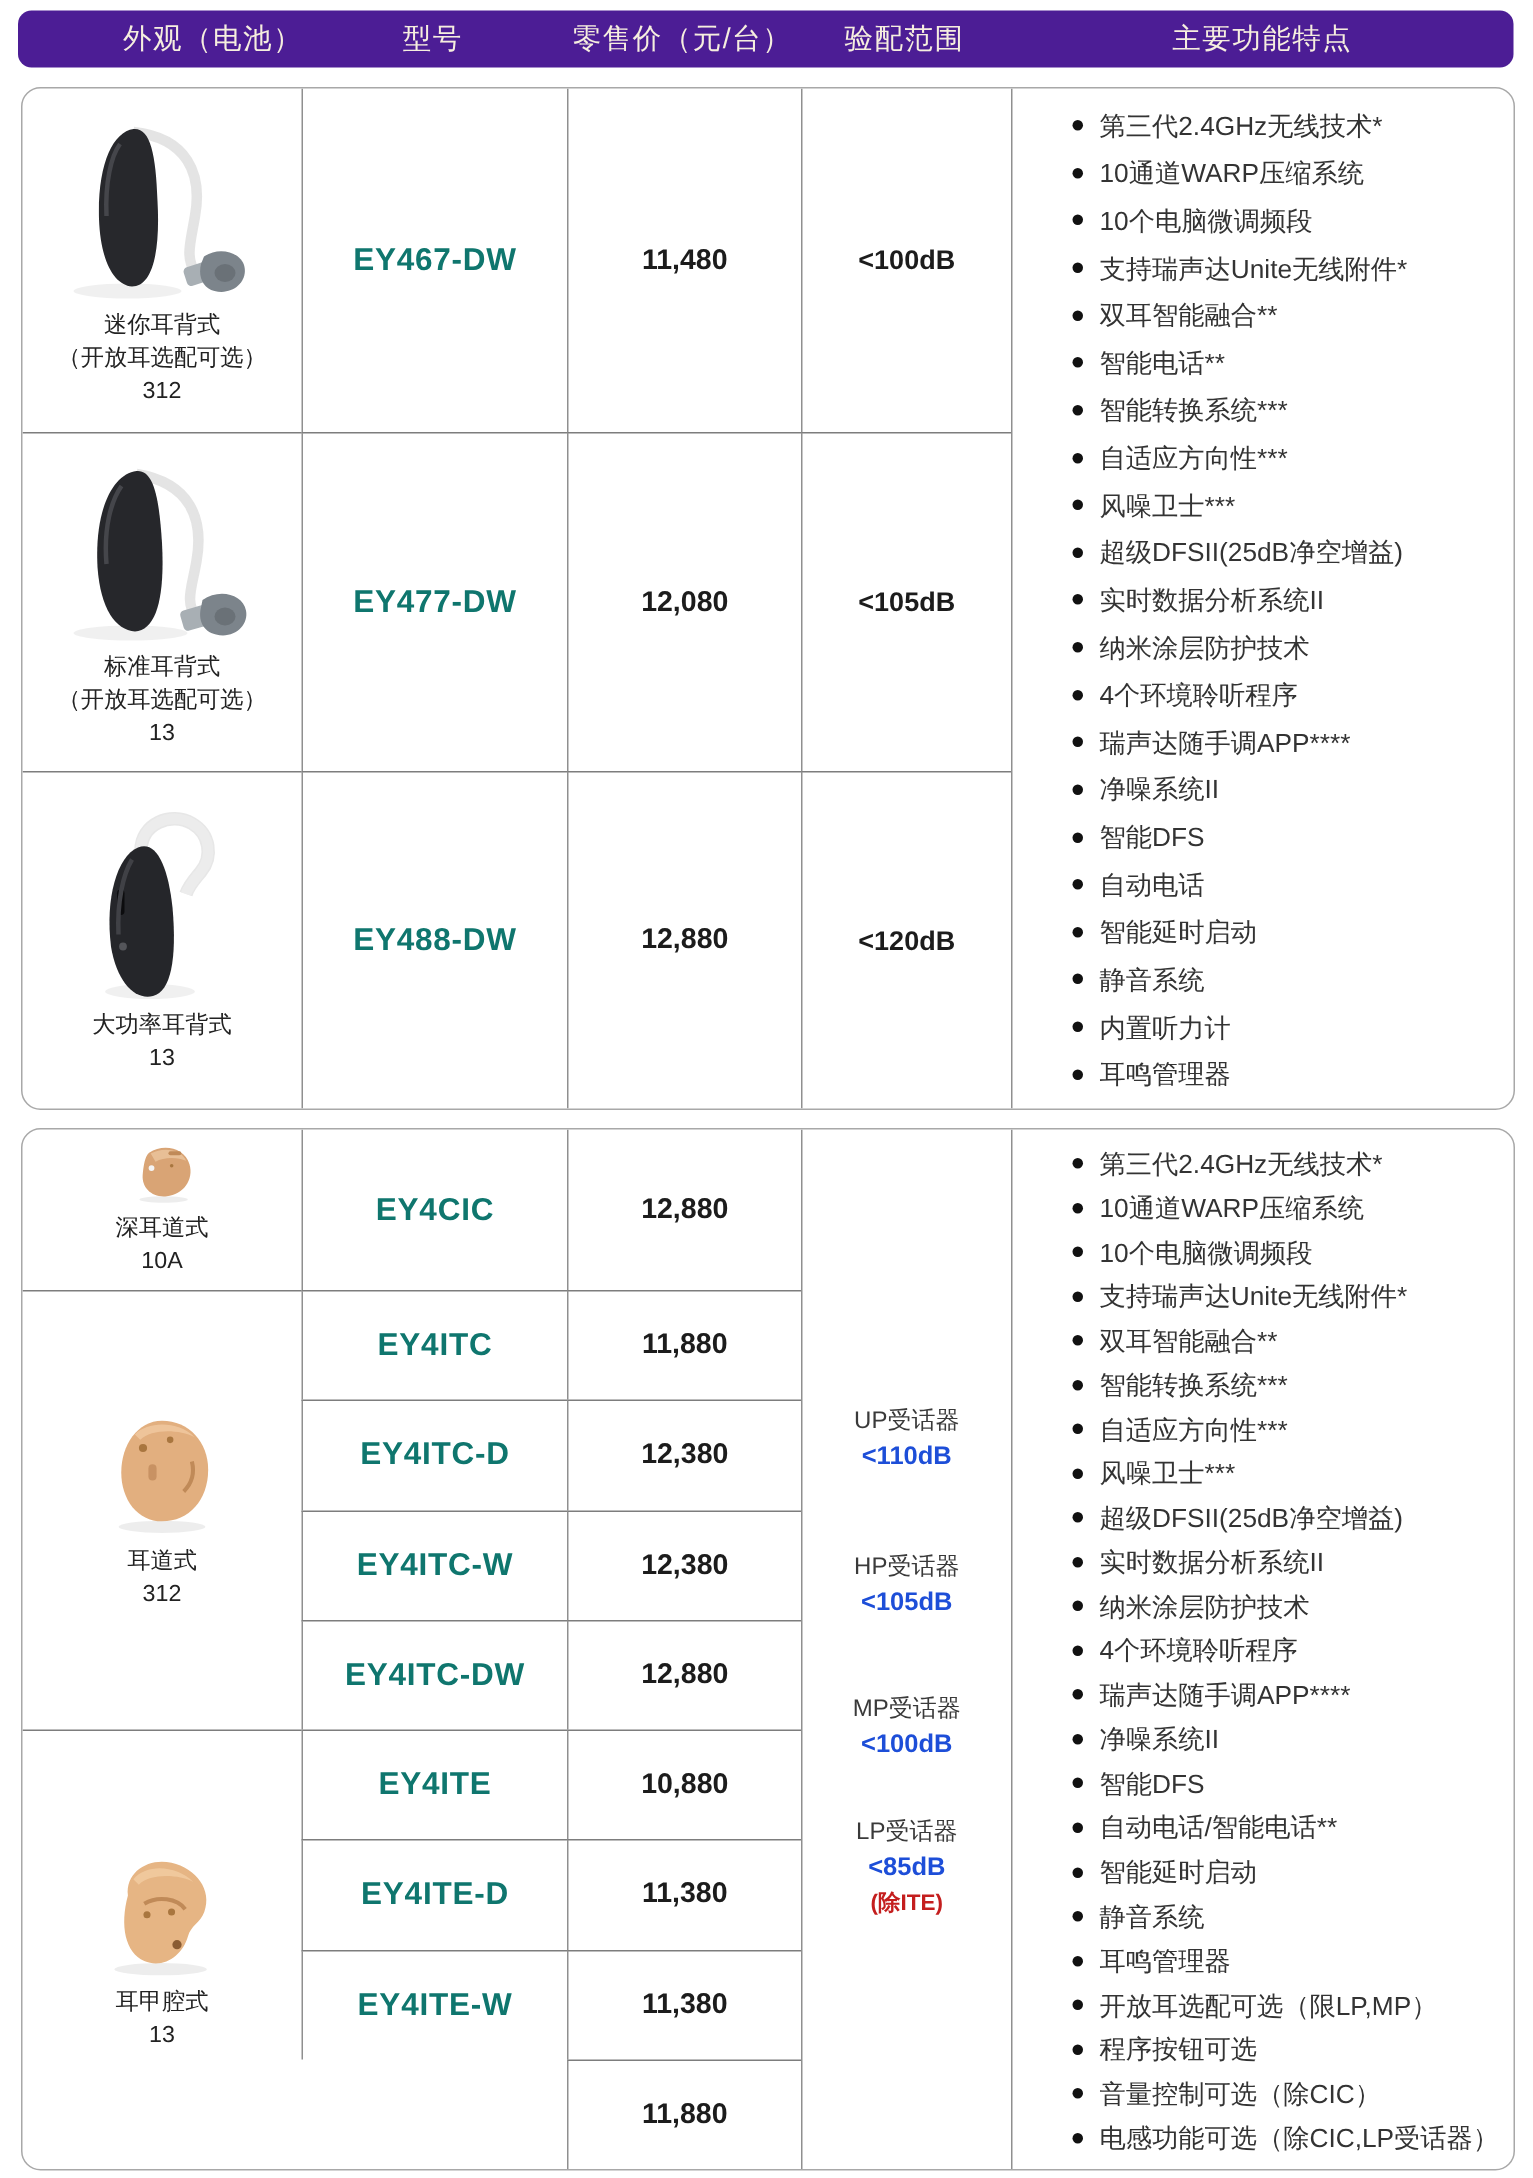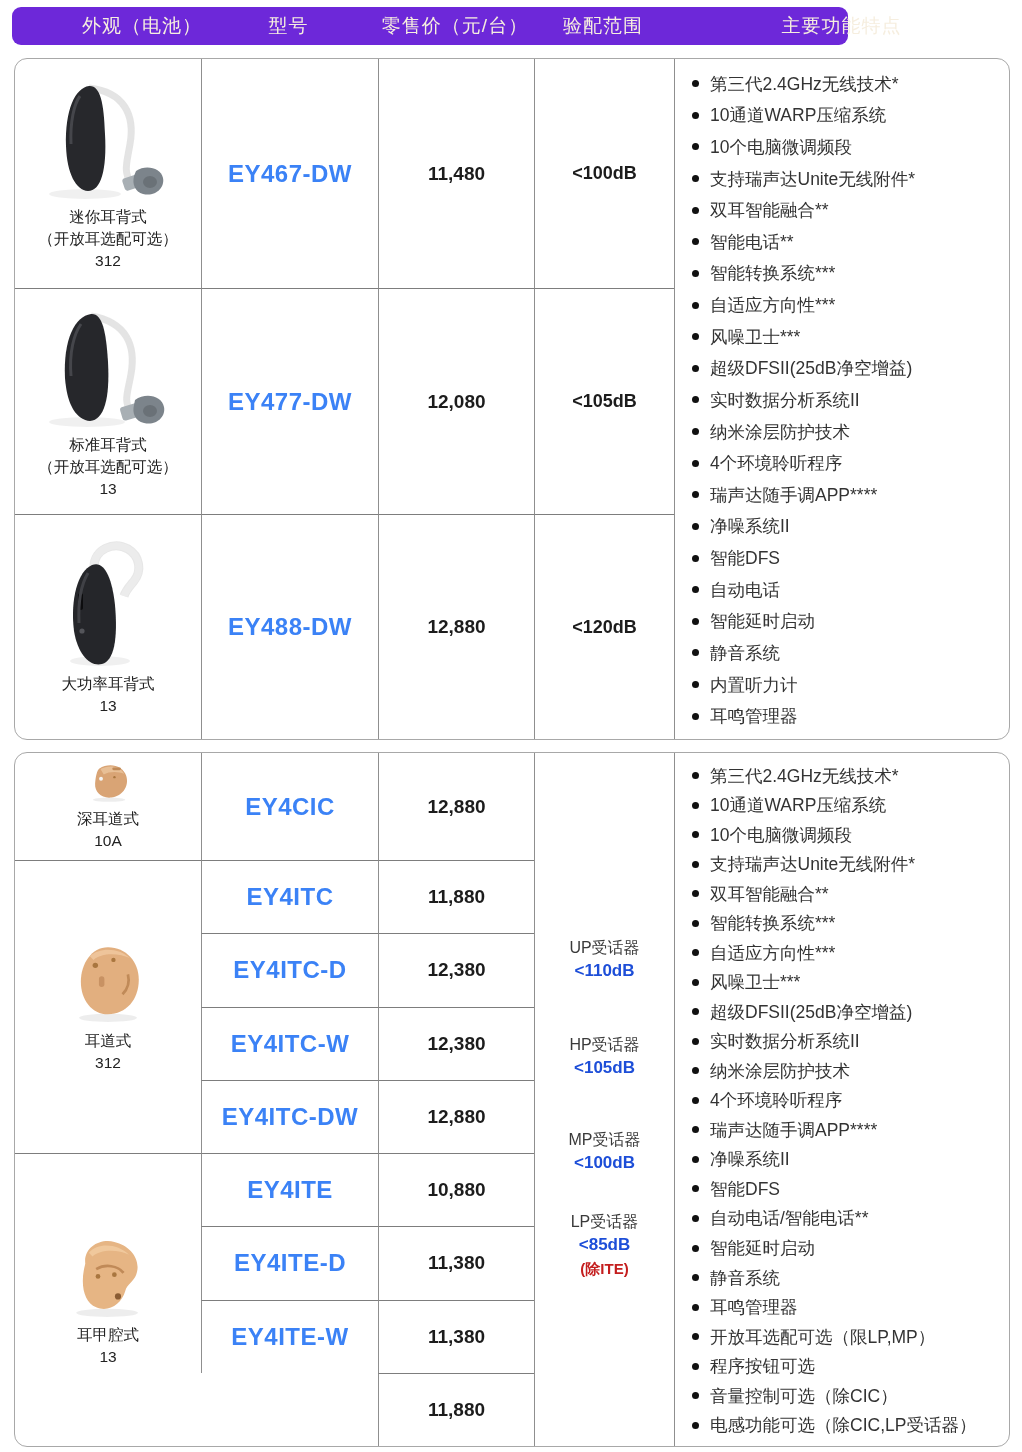--- a/index.html
+++ b/index.html
@@ -3,51 +3,51 @@
 <meta charset="utf-8">
 <style>
   html,body{margin:0;padding:0;background:#ffffff;}
   body{
     width:1022px;height:1452px;position:relative;overflow:hidden;
     font-family:"Liberation Sans","DejaVu Sans",sans-serif;color:#222;
     -webkit-font-smoothing:antialiased;
   }
   
   .header-bar{
-    position:absolute;left:12px;top:7px;width:836px;height:38px;
-    background:#6d28d9;border-radius:9px;
+    position:absolute;left:12px;top:7px;width:997px;height:38px;
+    background:#4c1d95;border-radius:9px;
   }
   .hcol{
     position:absolute;top:0;height:38px;display:flex;align-items:center;justify-content:center;
     color:#F6EEDF;font-size:19px;letter-spacing:1px;white-space:nowrap;
   }
   .hc1{left:30px;width:200px;}
   .hc2{left:188px;width:177px;}
   .hc3{left:365px;width:156px;}
   .hc4{left:521px;width:140px;}
   .hc5{left:661px;width:337px;}
   
   .card{
     position:absolute;left:14px;width:994px;background:#fff;
     border:1px solid #a8a8a8;border-radius:13px;display:grid;overflow:hidden;
   }
   .card.t1{top:58px;height:680px;grid-template-columns:186px 177px 156px 140px 1fr;grid-template-rows:229px 226px 1fr;}
   .card.t2{top:752px;height:693px;grid-template-columns:186px 177px 156px 140px 1fr;grid-template-rows:107px repeat(8,1fr);}
   .cell{position:relative;display:flex;align-items:center;justify-content:center;box-sizing:border-box;}
   .bl{border-left:1px solid #8f8f8f;}
   .bt{border-top:1px solid #7d7d7d;}
-  .model{font-weight:bold;font-size:24px;color:#3b82f6;letter-spacing:.5px;}
+  .model{font-weight:bold;font-size:21px;color:#0f766e;letter-spacing:.5px;}
   .price{font-weight:bold;font-size:19px;color:#1c1c1c;}
   .range{font-weight:bold;font-size:18px;color:#1c1c1c;}
   
   .app{flex-direction:column;justify-content:center;padding:8px 6px;gap:4px;}
   .cap{font-size:15.5px;line-height:1.42;color:#222;text-align:center;white-space:nowrap;}
   .dev{display:block;}
   
-  .feat-cell{align-items:stretch;justify-content:flex-start;}
+  .feat-cell{align-items:stretch;justify-content:flex-start;padding-left:23px;}
   .features{list-style:none;margin:0;padding:8px 4px 6px 17px;width:100%;box-sizing:border-box;
     display:flex;flex-direction:column;justify-content:space-evenly;}
   .features li{display:flex;align-items:center;height:30px;font-size:17.5px;color:#333;white-space:nowrap;}
   .features .dot{width:7px;height:7px;border-radius:50%;background:#111;margin-right:11px;flex:0 0 auto;}
   
   .range-merged{display:block;}
   .rng{position:absolute;left:0;width:100%;text-align:center;line-height:1.45;}
   .rng .rrec{font-size:16px;color:#3a3a3a;}
   .rng .rval{font-size:17px;font-weight:bold;color:#1d4ed8;}
   .rng .rnote{font-size:15px;font-weight:bold;color:#C41E1E;}

